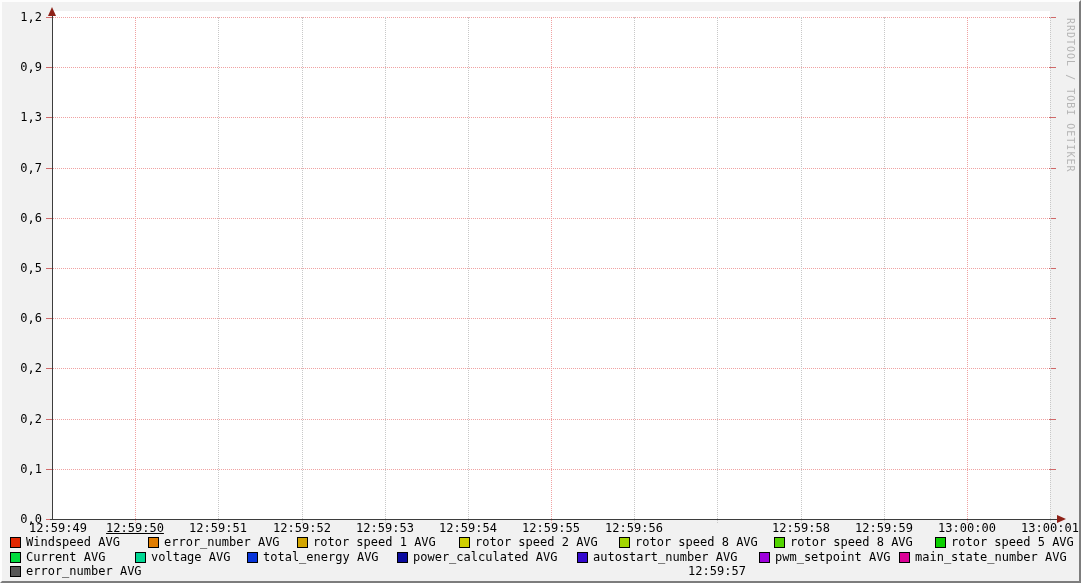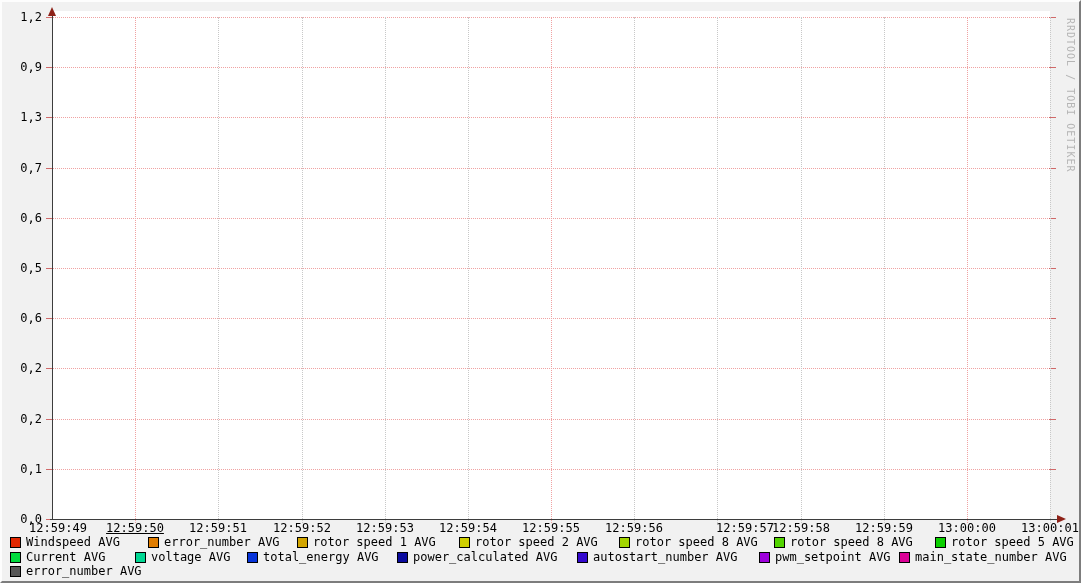--- a/index.html
+++ b/index.html
@@ -104,21 +104,21 @@
     </div>
   <div id="x-labels">
       <div class="x-label" style="left: 21px;">12:59:49</div>
       <div class="x-label" style="left: 98px; text-decoration: underline;">12:59:50</div>
       <div class="x-label" style="left: 181px;">12:59:51</div>
       <div class="x-label" style="left: 265px;">12:59:52</div>
       <div class="x-label" style="left: 348px;">12:59:53</div>
       <div class="x-label" style="left: 431px;">12:59:54</div>
       <div class="x-label" style="left: 514px;">12:59:55</div>
       <div class="x-label" style="left: 597px;">12:59:56</div>
-      <div class="x-label" style="left: 708px;">12:59:57</div>
+      <div class="x-label" style="left: 680px; margin-top: 43px;">12:59:57</div>
       <div class="x-label" style="left: 764px;">12:59:58</div>
       <div class="x-label" style="left: 847px;">12:59:59</div>
       <div class="x-label" style="left: 930px;">13:00:00</div>
       <div class="x-label" style="left: 1013px;">13:00:01</div>
     </div>
   <div id="legend">
       <div class="leg-item" style="left: 8px; top: 534px;"><div class="leg-sq" style="background: rgb(226, 39, 0);"></div><div class="leg-txt">Windspeed AVG</div></div>
       <div class="leg-item" style="left: 146px; top: 534px;"><div class="leg-sq" style="background: rgb(225, 125, 0);"></div><div class="leg-txt">error_number AVG</div></div>
       <div class="leg-item" style="left: 295px; top: 534px;"><div class="leg-sq" style="background: rgb(210, 165, 0);"></div><div class="leg-txt">rotor speed 1 AVG</div></div>
       <div class="leg-item" style="left: 457px; top: 534px;"><div class="leg-sq" style="background: rgb(207, 207, 0);"></div><div class="leg-txt">rotor speed 2 AVG</div></div>

